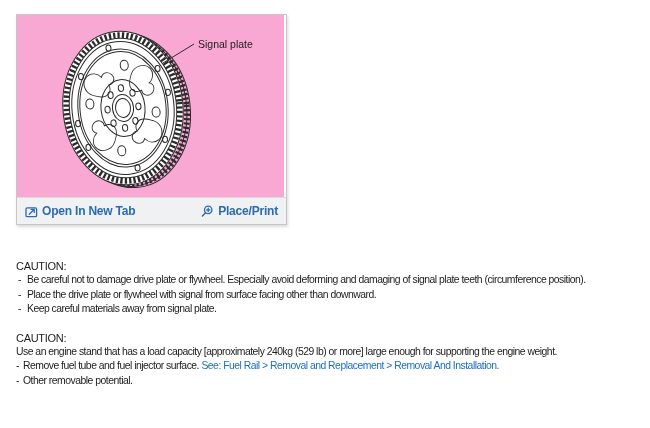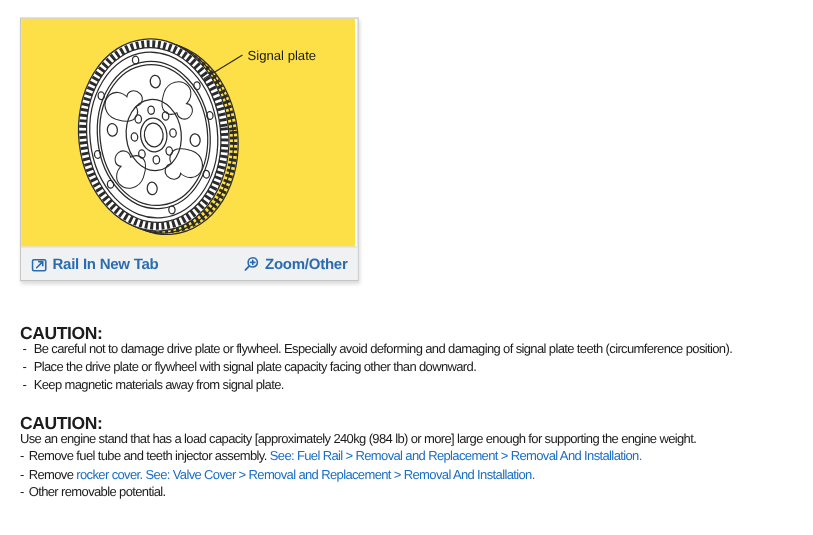--- a/index.html
+++ b/index.html
@@ -9,39 +9,39 @@
     box-sizing:border-box;padding:14px 0 0 16px;
     color:var(--text,#1c1c1c);
   }
   
   .figure-card{
     width:269px;
     border:1px solid var(--frame-border,#c6c6c6);
     background:#fff;
     box-shadow:1px 2px 3px rgba(0,0,0,.15);
   }
-  .figure-image{position:relative;width:267px;height:182px;background:#fde047;}
+  .figure-image{position:relative;width:267px;height:182px;background:#f9a8d4;}
   .figure-image svg{position:absolute;left:0;top:0;}
   .figure-footer{
     height:26px;background:var(--footer-bg,#f0f1f2);
     border-top:1px solid #dcdcdc;
     display:flex;justify-content:space-between;align-items:center;
     padding:0 8px;
   }
   .flink{
     display:flex;align-items:center;gap:4px;
     color:var(--footer-link,#2b6cb0);
     font-size:12px;font-weight:600;letter-spacing:-0.2px;
     text-decoration:none;cursor:pointer;
   }
   .flink svg{display:block;}
   
   .content{margin-top:34px;}
   .heading{
-    font-size:14px;font-weight:700;letter-spacing:-0.3px;
+    font-size:11px;font-weight:400;letter-spacing:-0.3px;
     line-height:14.4px;margin-top:14px;
   }
   .content > .heading:first-child{margin-top:0;}
   .line{
     white-space:pre;font-size:10.4px;letter-spacing:-0.5px;
     line-height:14.4px;font-weight:400;
   }
   .line .dash{margin-right:4px;}
   .line.indent{padding-left:2px;}
   .line.indent .dash{margin-right:6px;}
@@ -120,38 +120,37 @@
     </svg>
   </div>
   <div class="figure-footer">
     <a class="flink">
       <span>
         <svg width="13" height="13" viewBox="0 0 13 13" fill="none" stroke="currentColor" stroke-width="1.3" stroke-linecap="round" stroke-linejoin="round">
           <rect x="1" y="2.8" width="10.6" height="8.8" rx="1.2"></rect>
           <path d="M4.3 9.2 L9.2 4.3 M6 4.3 H9.2 V7.5"></path>
         </svg>
       </span>
-      <span>Rail In New Tab</span>
+      <span>Open In New Tab</span>
     </a>
     <a class="flink">
       <span>
         <svg width="13" height="13" viewBox="0 0 13 13" fill="none" stroke="currentColor" stroke-width="1.3" stroke-linecap="round">
           <circle cx="7.2" cy="4.9" r="3.7"></circle>
           <path d="M7.2 3.2 V6.6 M5.5 4.9 H8.9"></path>
           <path d="M4.3 7.9 L1.4 10.9" stroke-width="1.5"></path>
         </svg>
       </span>
-      <span>Zoom/Other</span>
+      <span>Place/Print</span>
     </a>
   </div>
 </div>
 
 <div class="content">
     <div class="heading">CAUTION:</div>
     <div class="line indent"><span class="dash">-</span><span>Be careful not to damage drive plate or flywheel. Especially avoid deforming and damaging of signal plate teeth (circumference position).</span></div>
-    <div class="line indent"><span class="dash">-</span><span>Place the drive plate or flywheel with signal plate capacity facing other than downward.</span></div>
-    <div class="line indent"><span class="dash">-</span><span>Keep magnetic materials away from signal plate.</span></div>
+    <div class="line indent"><span class="dash">-</span><span>Place the drive plate or flywheel with signal from surface facing other than downward.</span></div>
+    <div class="line indent"><span class="dash">-</span><span>Keep careful materials away from signal plate.</span></div>
     <div class="heading">CAUTION:</div>
-    <div class="line"><span>Use an engine stand that has a load capacity [approximately 240kg (984 lb) or more] large enough for supporting the engine weight.</span></div>
-    <div class="line"><span class="dash">-</span><span>Remove fuel tube and teeth injector assembly. </span><span class="doclink">See: Fuel Rail &gt; Removal and Replacement &gt; Removal And Installation.</span></div>
-    <div class="line"><span class="dash">-</span><span>Remove </span><span class="doclink">rocker cover. See: Valve Cover &gt; Removal and Replacement &gt; Removal And Installation.</span></div>
+    <div class="line"><span>Use an engine stand that has a load capacity [approximately 240kg (529 lb) or more] large enough for supporting the engine weight.</span></div>
+    <div class="line"><span class="dash">-</span><span>Remove fuel tube and fuel injector surface. </span><span class="doclink">See: Fuel Rail &gt; Removal and Replacement &gt; Removal And Installation.</span></div>
     <div class="line"><span class="dash">-</span><span>Other removable potential.</span></div>
   </div>
 
 </body></html>

